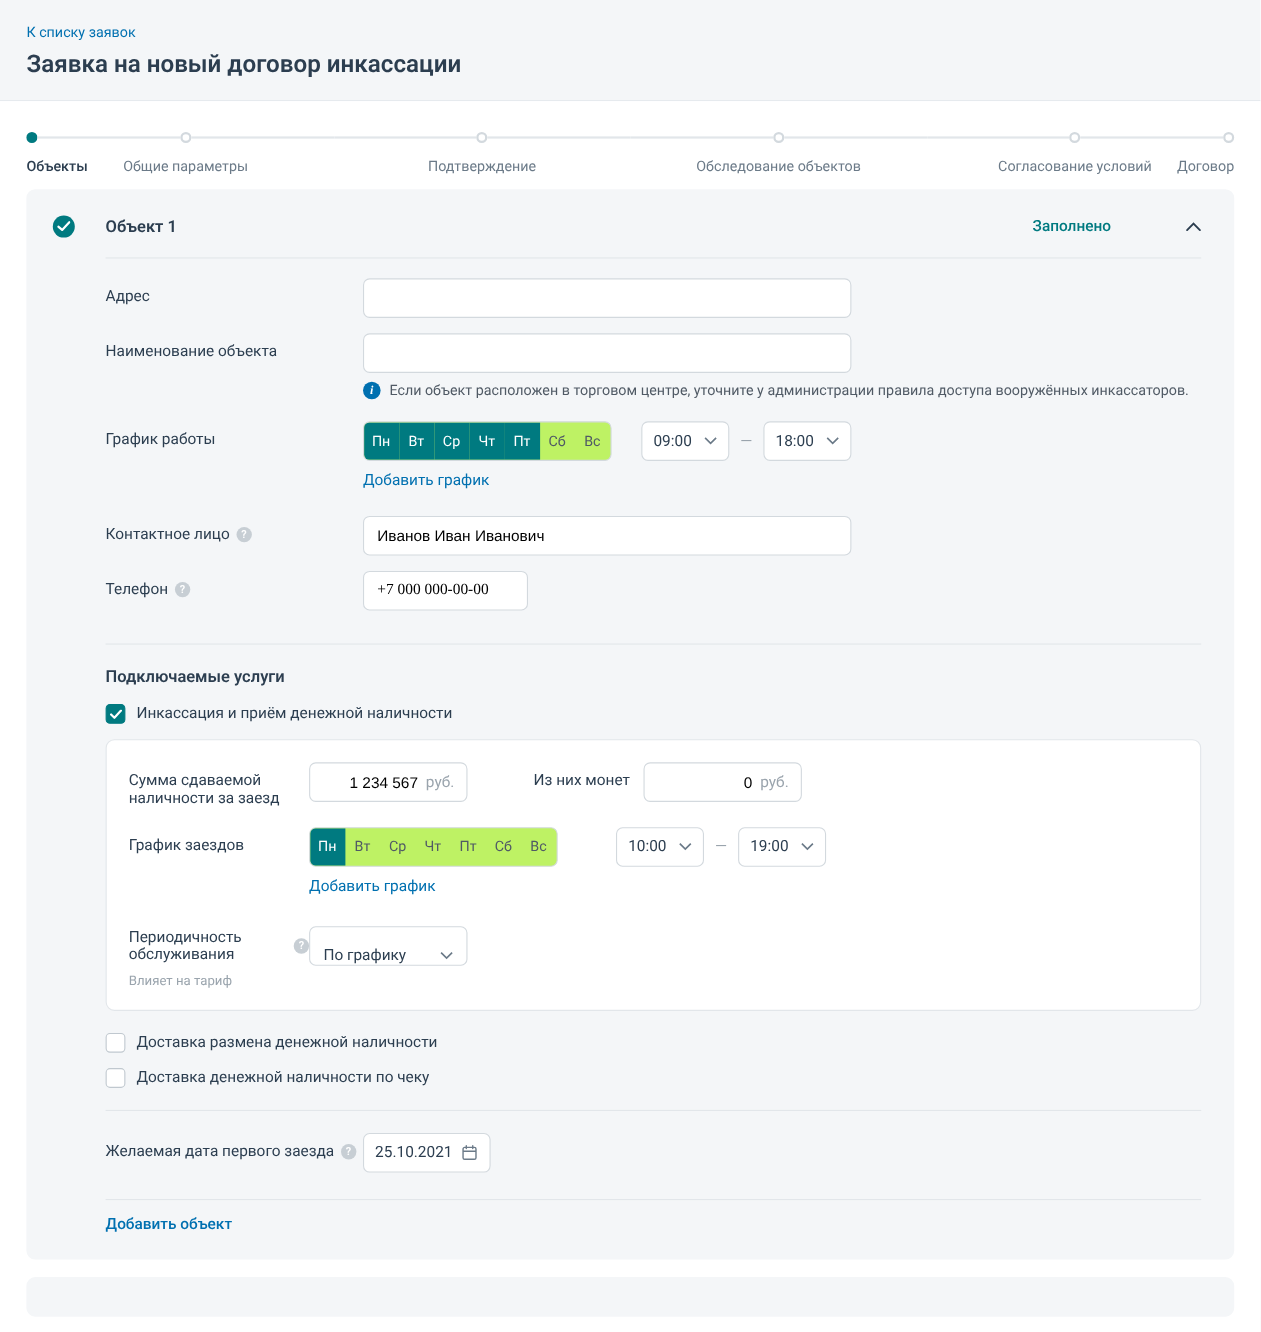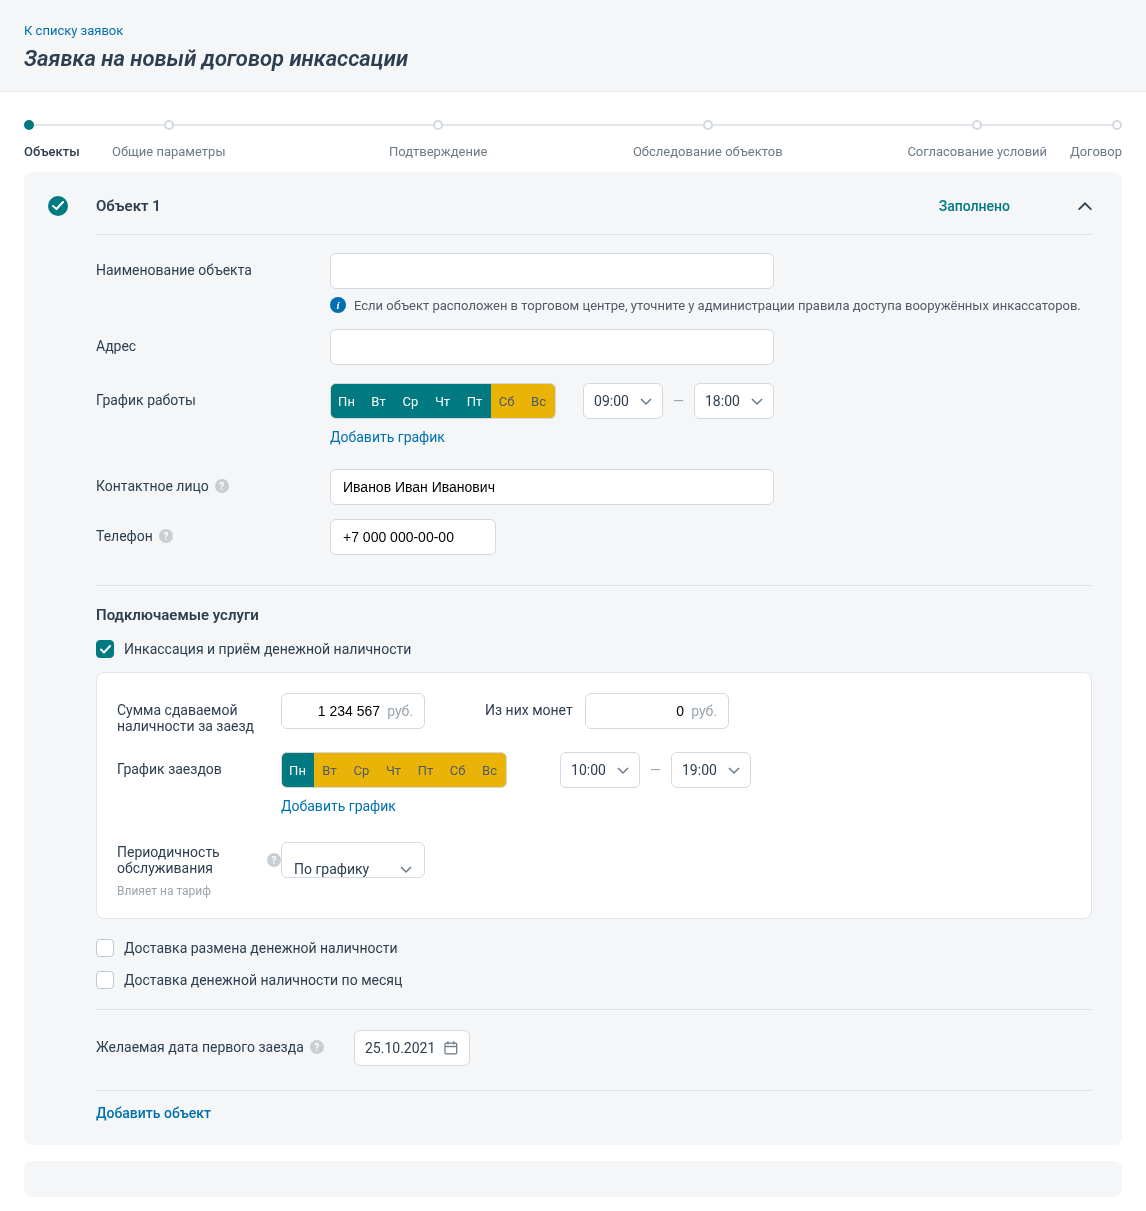--- a/index.html
+++ b/index.html
@@ -22,21 +22,20 @@
       color: #0070b0;
       font-size: 13px;
       text-decoration: none;
       cursor: pointer;
     }
     .page-title {
       font-size: 22px;
       font-weight: 600;
       color: #2c3e50;
       margin-top: 8px;
-      font-style: italic;
     }
     .stepper {
       display: flex;
       align-items: flex-start;
       padding: 28px 24px 14px;
       background: #fff;
     }
     .step {
       flex: 1;
       display: flex;
@@ -163,21 +162,21 @@
     .form-control-col { flex: 1; }
     .input-text {
       width: 444px;
       height: 36px;
       border: 1px solid #d3d9de;
       border-radius: 6px;
       padding: 0 12px;
       font-size: 14px;
       background: #fff;
     }
-    .input-text.short { width: 166px; }
+    .input-text.short { width: 150px; font-family: Liberation Serif, serif; }
     .input-text.med { width: 144px; text-align: right; }
     .info-note {
       display: flex;
       gap: 8px;
       margin-top: 8px;
       margin-left: 0;
     }
     .info-icon {
       width: 16px; height: 16px;
       border-radius: 50%;
@@ -196,21 +195,21 @@
     .days-row {
       display: flex;
       align-items: center;
       gap: 20px;
     }
     .day-pills {
       display: inline-flex;
       border: 1px solid #d3d9de;
       border-radius: 6px;
       overflow: hidden;
-      background: #eab308;
+      background: #bef264;
     }
     .day-pill {
       width: 32px;
       height: 34px;
       display: flex;
       align-items: center;
       justify-content: center;
       font-size: 13px;
       color: #505a65;
       cursor: pointer;
@@ -421,36 +420,36 @@
         <div class="status-filled">Заполнено</div>
         <div class="chevron-toggle">
           <svg viewBox="0 0 12 8">
               <path d="M1 1L6 6L11 1" stroke="#2c3e50" stroke-width="1.5" fill="none" stroke-linecap="round"></path>
             </svg>
         </div>
       </div>
       <hr class="divider">
 
       <div class="form-section">
+
+        <div class="form-row">
+          <div class="form-label">Адрес</div>
+          <div class="form-control-col">
+            <input class="input-text" value="" style="">
+          </div>
+        </div>
 
         <div class="form-row">
           <div class="form-label">Наименование объекта</div>
           <div class="form-control-col">
             <input class="input-text" value="" style="">
             <div class="info-note">
               <div class="info-icon">i</div>
               <div class="info-text">Если объект расположен в торговом центре, уточните у администрации правила доступа вооружённых инкассаторов.</div>
             </div>
-          </div>
-        </div>
-
-        <div class="form-row">
-          <div class="form-label">Адрес</div>
-          <div class="form-control-col">
-            <input class="input-text" value="" style="">
           </div>
         </div>
 
         <div class="form-row" style="margin-top:18px;justify-content:flex-end;">
           <div class="form-label">График работы</div>
           <div class="form-control-col">
             <div class="days-row" style="width:444px;">
               <div class="day-pills">
                 <div class="day-pill active">Пн</div>
                 <div class="day-pill active">Вт</div>
@@ -588,27 +587,27 @@
           <div class="checkbox-row">
             <div class="checkbox">
               
             </div>
             <span class="checkbox-label">Доставка размена денежной наличности</span>
           </div>
           <div class="checkbox-row">
             <div class="checkbox">
               
             </div>
-            <span class="checkbox-label">Доставка денежной наличности по месяц</span>
+            <span class="checkbox-label">Доставка денежной наличности по чеку</span>
           </div>
         </div>
 
         <hr class="divider" style="margin-left:0; margin-top:20px;">
 
-        <div class="form-row" style="margin-top:20px; margin-bottom:0;gap:24px;">
+        <div class="form-row" style="margin-top:20px; margin-bottom:0;">
           <div class="form-label">
             <span>Желаемая дата первого заезда</span>
             <span class="help-icon">?</span>
           </div>
           <div class="date-input">
             <span>25.10.2021</span>
             <svg viewBox="0 0 16 16">
                 <rect x="2" y="3" width="12" height="11" rx="1.5" stroke="#6b7a88" stroke-width="1.3" fill="none"></rect>
                 <path d="M2 6.5H14" stroke="#6b7a88" stroke-width="1.3"></path>
                 <path d="M5 1.5V4M11 1.5V4" stroke="#6b7a88" stroke-width="1.3" stroke-linecap="round"></path>

